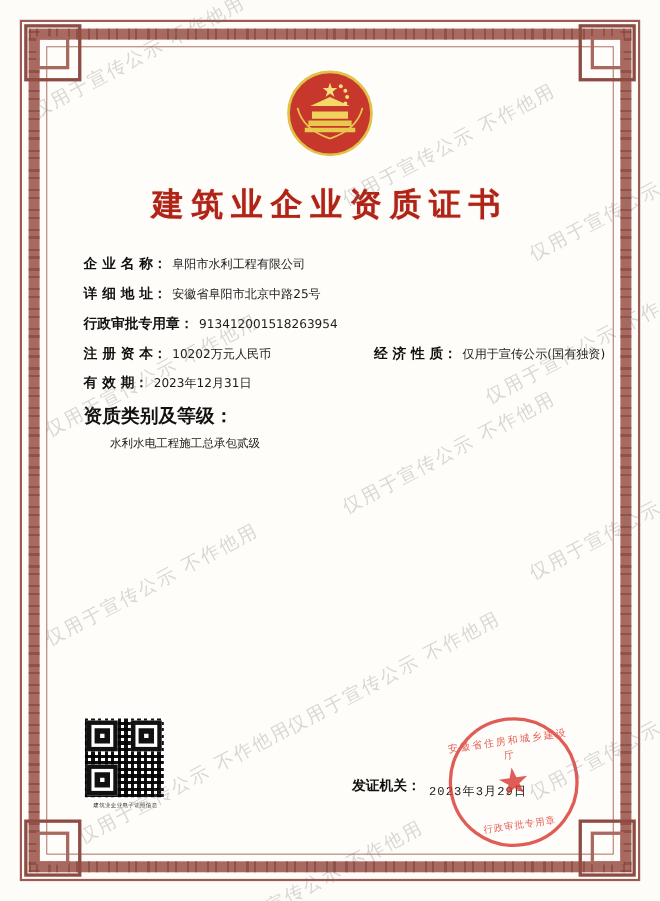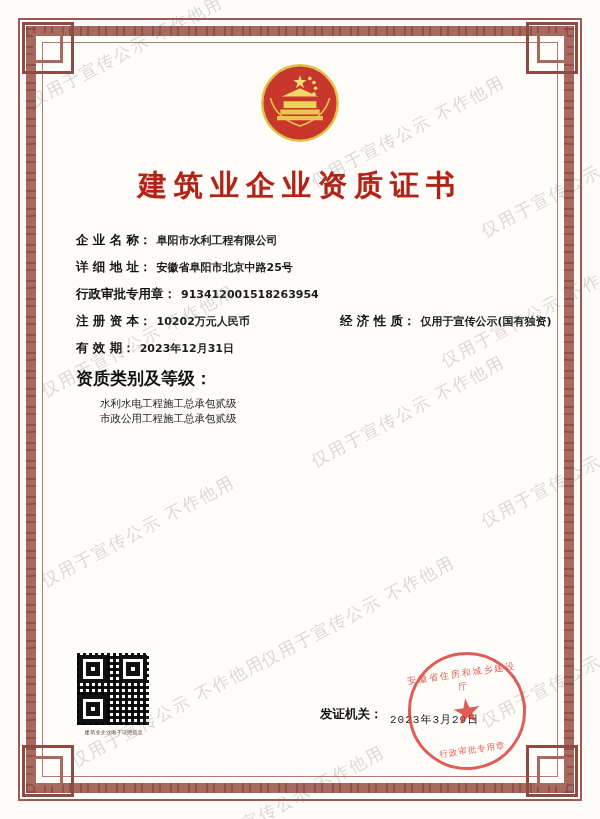--- a/index.html
+++ b/index.html
@@ -158,21 +158,20 @@
     font-size: 12.5px;
     white-space: nowrap;
     font-family: "DejaVu Sans", "Liberation Sans", sans-serif;
   }
   .val {
     font-size: 11px;
     color: #1b1b1b;
     margin-left: 5px;
     white-space: nowrap;
     font-family: "DejaVu Sans", "Liberation Sans", sans-serif;
-    font-weight: bold;
   }
   .scope-label {
     font-weight: bold;
     color: #111;
     font-size: 17px;
     margin-top: 3px;
     font-family: "DejaVu Sans", "Liberation Sans", sans-serif;
   }
   .scope-list {
     margin: 6px 0 0 24px;
@@ -381,21 +380,20 @@
     <div class="row">
       <div class="col right">
         <span class="lbl">有 效 期：</span>
         <span class="val">2023年12月31日</span>
       </div>
     </div>
 
     <div class="scope-label">资质类别及等级：</div>
     <div class="scope-list">
       <div>水利水电工程施工总承包贰级</div>
-      <div>市政公用工程施工总承包贰级</div>
     </div>
   </div>
 
   <div class="qr-block">
     <div class="qr">
       <div class="qr-inner-bl"></div>
     </div>
     <div class="qr-caption">建筑业企业电子证照信息</div>
   </div>
 

